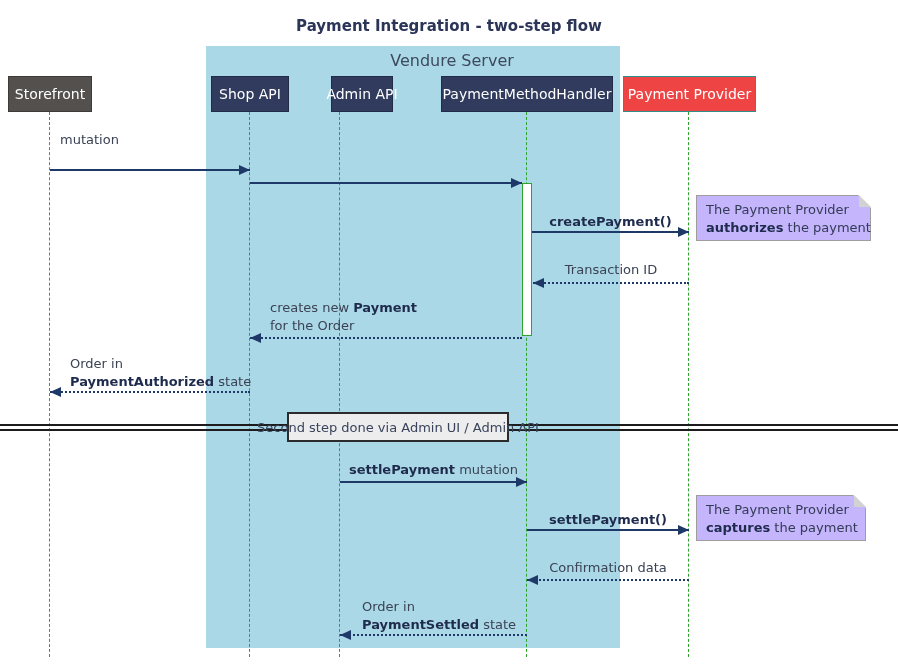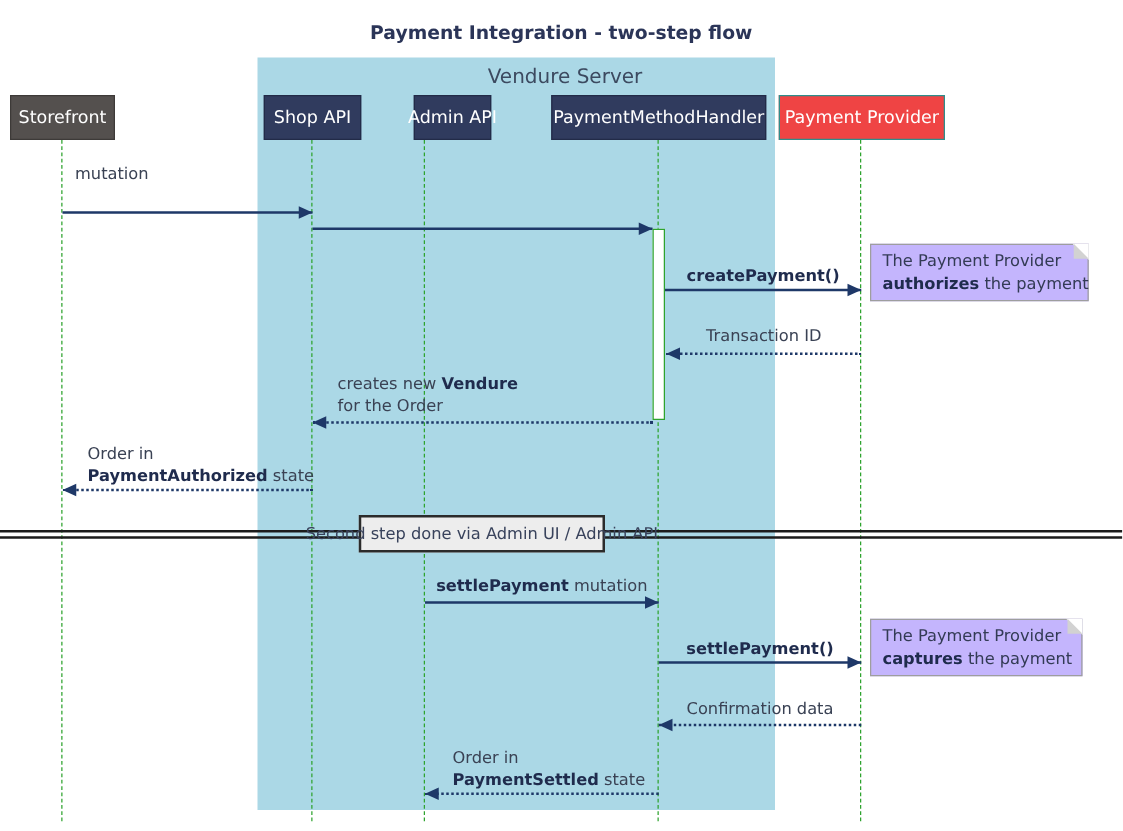--- a/index.html
+++ b/index.html
@@ -58,21 +58,21 @@
   }
   .note::after{ 
     content:"";position:absolute;top:-1px;right:-1px;width:0;height:0;
     border-bottom:12px solid #D2D2D2;border-right:12px solid transparent;
   }
   .divider-lines{
     position:absolute;left:0;top:424px;width:898px;height:7px;box-sizing:border-box;
     border-top:2px solid #1C1C1C;border-bottom:2px solid #1C1C1C;
   }
   .divider-box{
-    position:absolute;left:287px;top:412px;width:197px;height:30px;box-sizing:border-box;
+    position:absolute;left:287px;top:412px;width:222px;height:30px;box-sizing:border-box;
     background:#EDEDED;border:2px solid #2B2B2B;
     display:flex;align-items:center;justify-content:center;
     font-size:13px;color:#39435C;white-space:nowrap;
   }
 </style>
 </head>
 <body>
 
 <div class="stage">
 
@@ -111,21 +111,21 @@
     <div><span>The Payment Provider</span></div>
     <div><span class="b">authorizes</span><span> the payment</span></div>
   </div>
 
   <div class="msg center" style="left:533px;top:261px;width:156px;">
     <span>Transaction ID</span>
   </div>
   <div class="arr dot arr-l" style="left:533px;top:282px;width:156px;"></div>
 
   <div class="msg" style="left:270px;top:299px;">
-    <div><span>creates new </span><span class="b">Vendure</span></div>
+    <div><span>creates new </span><span class="b">Payment</span></div>
     <div><span>for the Order</span></div>
   </div>
   <div class="arr dot arr-l" style="left:250px;top:337px;width:272px;"></div>
 
   <div class="msg" style="left:70px;top:355px;">
     <div><span>Order in</span></div>
     <div><span class="b">PaymentAuthorized</span><span> state</span></div>
   </div>
   <div class="arr dot arr-l" style="left:50px;top:391px;width:200px;"></div>
 

